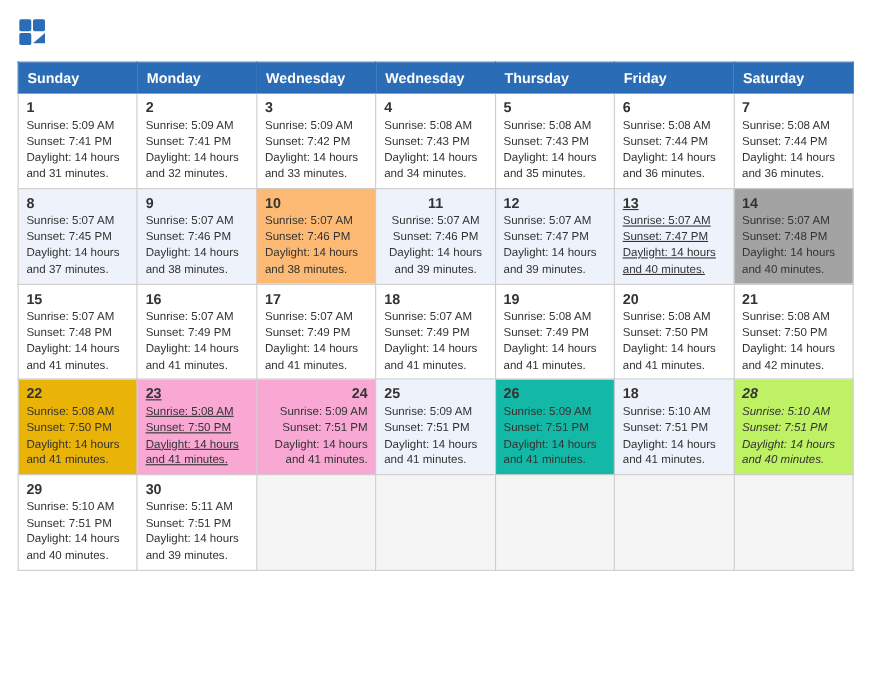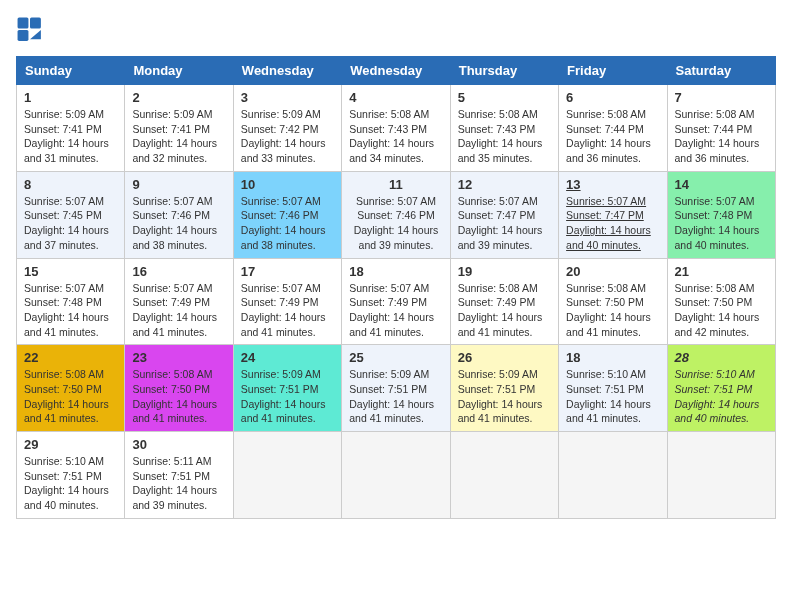--- a/index.html
+++ b/index.html
@@ -154,37 +154,37 @@
       </tr>
       <tr>
         <td style="background: rgb(238, 243, 251);">
           <div class="day-num">8</div>
 <div class="cell-text">Sunrise: 5:07 AM<br>Sunset: 7:45 PM<br>Daylight: 14 hours and 37 minutes.</div>
         </td>
         <td style="background: rgb(238, 243, 251);">
           <div class="day-num">9</div>
 <div class="cell-text">Sunrise: 5:07 AM<br>Sunset: 7:46 PM<br>Daylight: 14 hours and 38 minutes.</div>
         </td>
-        <td style="background: #7dd3fc;">
+        <td style="background: #fdba74;">
           <div class="day-num">10</div>
 <div class="cell-text">Sunrise: 5:07 AM<br>Sunset: 7:46 PM<br>Daylight: 14 hours and 38 minutes.</div>
         </td>
         <td style="background: rgb(238, 243, 251); text-align: center;">
           <div class="day-num">11</div>
 <div class="cell-text">Sunrise: 5:07 AM<br>Sunset: 7:46 PM<br>Daylight: 14 hours and 39 minutes.</div>
         </td>
         <td style="background: rgb(238, 243, 251);">
           <div class="day-num">12</div>
 <div class="cell-text">Sunrise: 5:07 AM<br>Sunset: 7:47 PM<br>Daylight: 14 hours and 39 minutes.</div>
         </td>
         <td style="background: rgb(238, 243, 251); text-decoration: underline;">
           <div class="day-num">13</div>
 <div class="cell-text">Sunrise: 5:07 AM<br>Sunset: 7:47 PM<br>Daylight: 14 hours and 40 minutes.</div>
         </td>
-        <td style="background: #86efac;">
+        <td style="background: #a3a3a3;">
           <div class="day-num">14</div>
 <div class="cell-text">Sunrise: 5:07 AM<br>Sunset: 7:48 PM<br>Daylight: 14 hours and 40 minutes.</div>
         </td>
       </tr>
       <tr>
         <td>
           <div class="day-num">15</div>
 <div class="cell-text">Sunrise: 5:07 AM<br>Sunset: 7:48 PM<br>Daylight: 14 hours and 41 minutes.</div>
         </td>
         <td>
@@ -210,33 +210,33 @@
         <td>
           <div class="day-num">21</div>
 <div class="cell-text">Sunrise: 5:08 AM<br>Sunset: 7:50 PM<br>Daylight: 14 hours and 42 minutes.</div>
         </td>
       </tr>
       <tr>
         <td style="background: #eab308;">
           <div class="day-num">22</div>
 <div class="cell-text">Sunrise: 5:08 AM<br>Sunset: 7:50 PM<br>Daylight: 14 hours and 41 minutes.</div>
         </td>
-        <td style="background: #d946ef;">
+        <td style="background: #f9a8d4; text-decoration: underline;">
           <div class="day-num">23</div>
 <div class="cell-text">Sunrise: 5:08 AM<br>Sunset: 7:50 PM<br>Daylight: 14 hours and 41 minutes.</div>
         </td>
-        <td style="background: #5eead4;">
+        <td style="background: #f9a8d4; text-align: right;">
           <div class="day-num">24</div>
 <div class="cell-text">Sunrise: 5:09 AM<br>Sunset: 7:51 PM<br>Daylight: 14 hours and 41 minutes.</div>
         </td>
         <td style="background: rgb(238, 243, 251);">
           <div class="day-num">25</div>
 <div class="cell-text">Sunrise: 5:09 AM<br>Sunset: 7:51 PM<br>Daylight: 14 hours and 41 minutes.</div>
         </td>
-        <td style="background: #fef9c3;">
+        <td style="background: #14b8a6;">
           <div class="day-num">26</div>
 <div class="cell-text">Sunrise: 5:09 AM<br>Sunset: 7:51 PM<br>Daylight: 14 hours and 41 minutes.</div>
         </td>
         <td style="background: rgb(238, 243, 251);">
           <div class="day-num">18</div>
 <div class="cell-text">Sunrise: 5:10 AM<br>Sunset: 7:51 PM<br>Daylight: 14 hours and 41 minutes.</div>
         </td>
         <td style="background: #bef264; font-style: italic;">
           <div class="day-num">28</div>
 <div class="cell-text">Sunrise: 5:10 AM<br>Sunset: 7:51 PM<br>Daylight: 14 hours and 40 minutes.</div>

